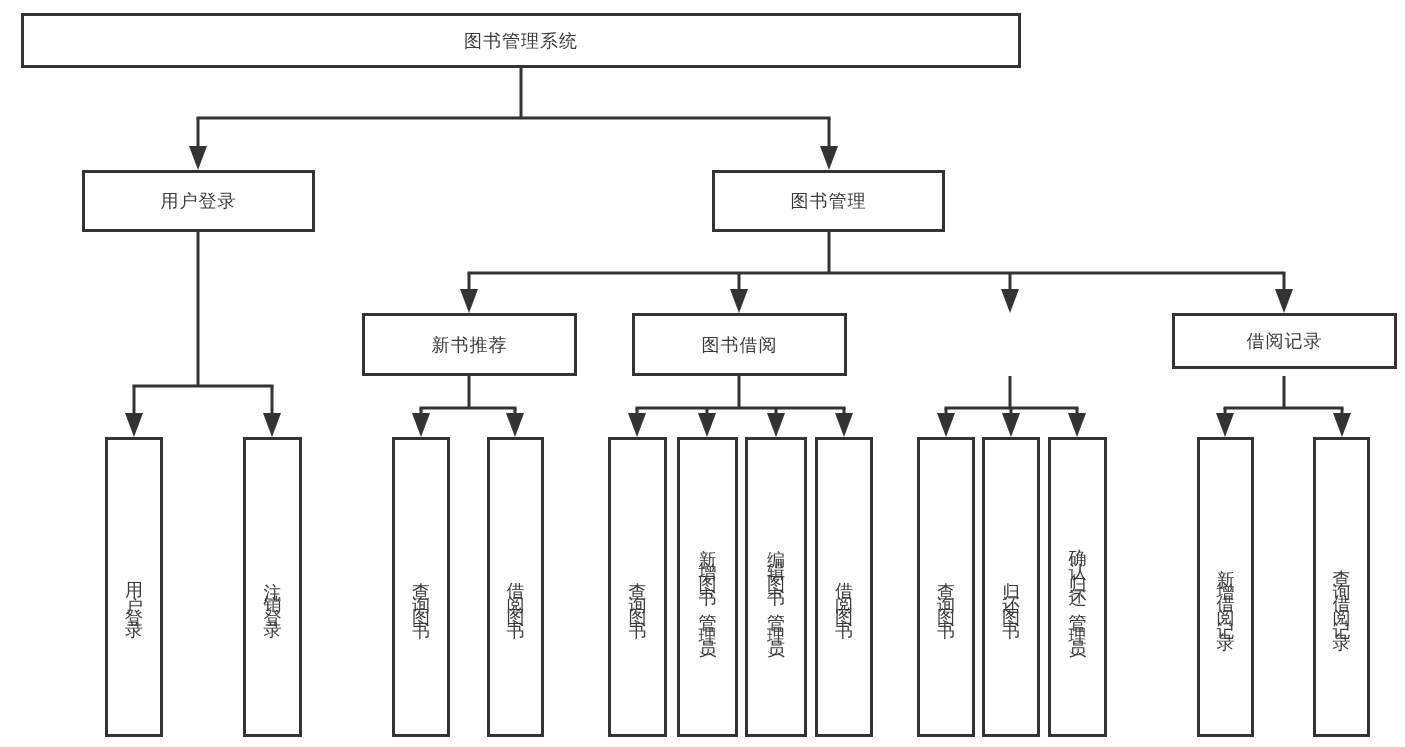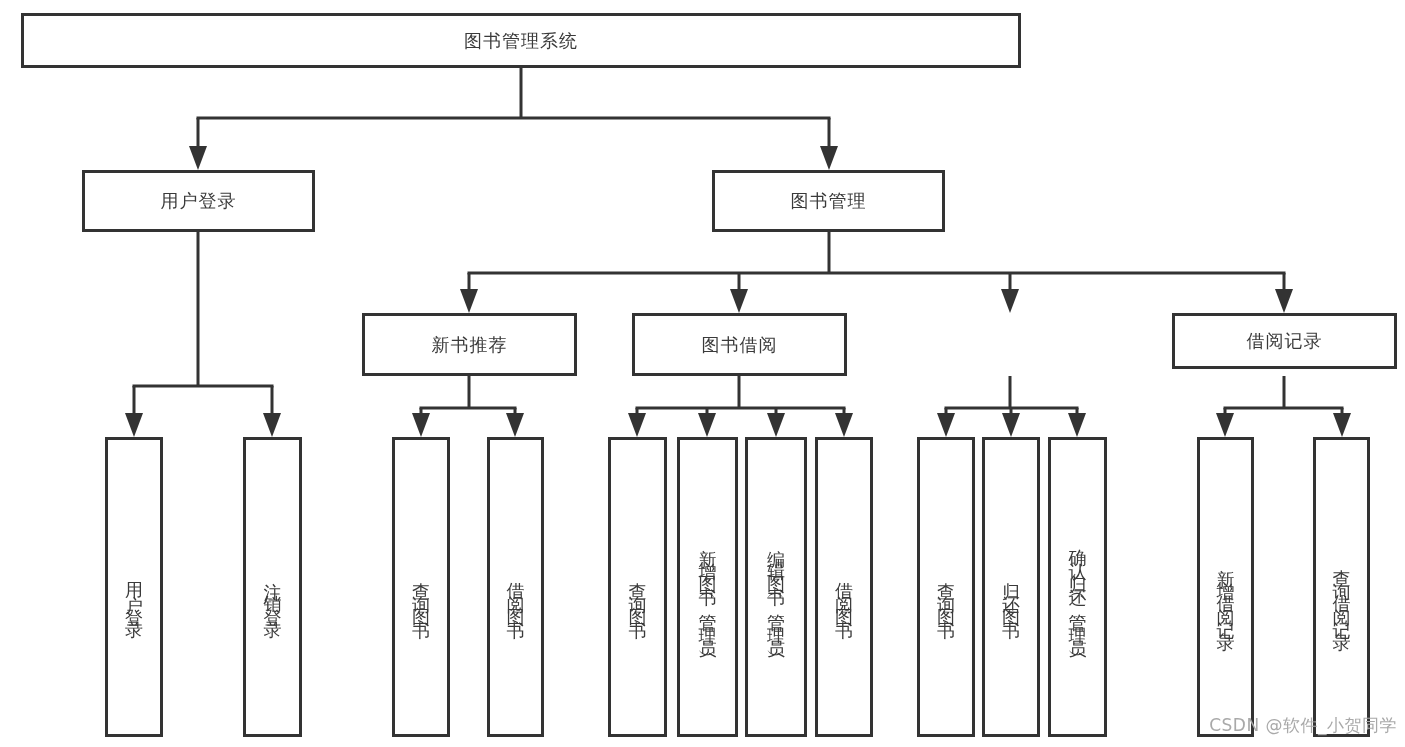--- a/index.html
+++ b/index.html
@@ -136,14 +136,13 @@
     <span class="vtext">确认归还（管理员）</span>
     </div>
 
   <div class="node vnode" style="left:1197px;top:437px;width:57px;height:300px;">
     <span class="vtext">新增借阅记录</span>
     </div>
   <div class="node vnode" style="left:1313px;top:437px;width:57px;height:300px;">
     <span class="vtext">查询借阅记录</span>
     </div>
 
-  <div class="watermark">CSDN @软件_小贺同学</div>
 </div>
 
 </body></html>

